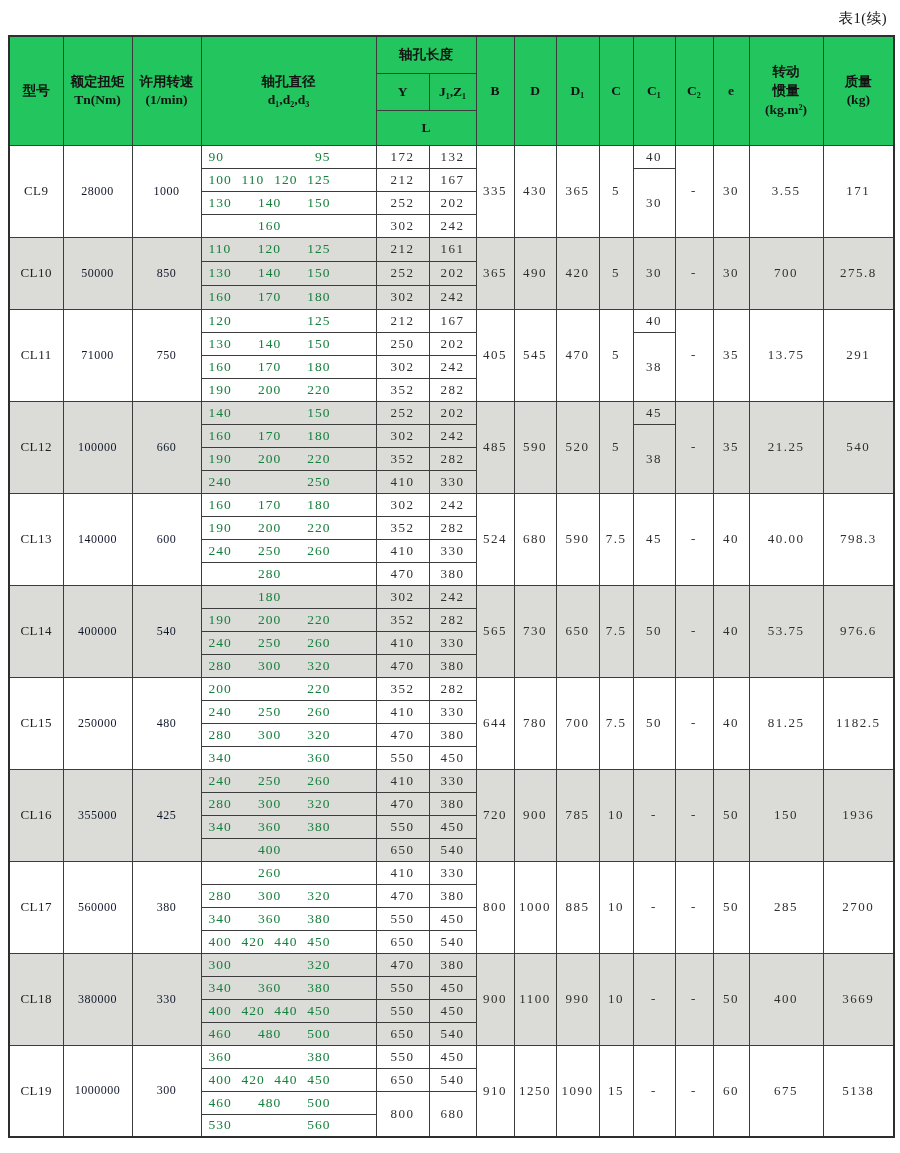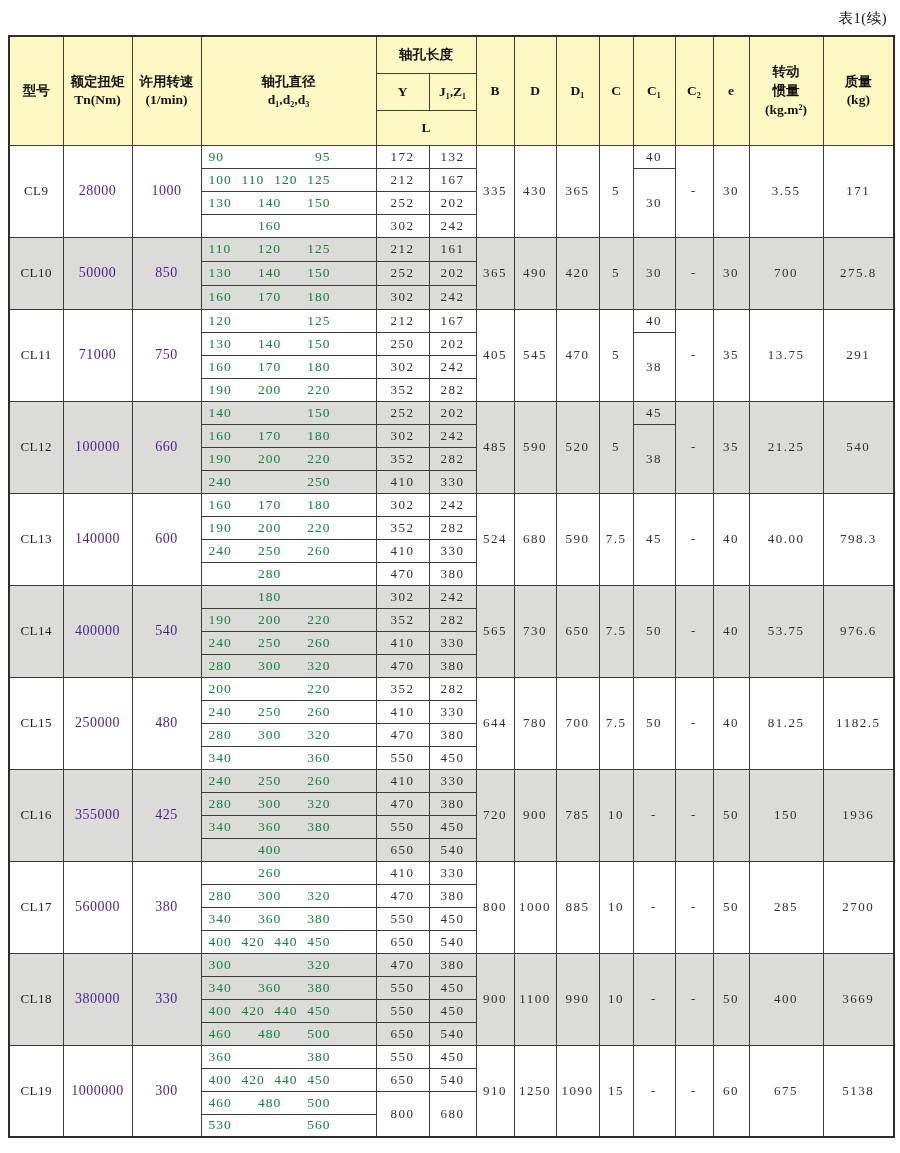--- a/index.html
+++ b/index.html
@@ -12,28 +12,28 @@
     letter-spacing:0.5px;
   }
   table.spec {
     position:absolute; left:8px; top:35px; width:885px;
     border-collapse:collapse; table-layout:fixed;
     border:2px solid #2e2e2e;
   }
   td,th { border:1px solid #3c3c3c; padding:0; overflow:hidden; vertical-align:middle; }
   th {
     font-weight:bold; color:#131313; text-align:center; font-size:13.5px;
-    background:#fef9c3;
+    background:#22c55e;
   }
   tr.h1 { height:37px; } tr.h2 { height:37px; } tr.h3 { height:35px; }
   .th-stack div { margin:3px 0; line-height:15px; }
   .th-tight div { margin:0; line-height:19px; }
   td { font-size:13px; }
   .model-cell { text-align:center; font-size:13px; color:#1f1f1f; letter-spacing:0.5px; }
-  .num0 { text-align:center; font-size:14px; color:#4c1d95; letter-spacing:0.5px; }
+  .num0 { text-align:center; font-size:12px; color:#0f172a; letter-spacing:0.5px; }
   .num { text-align:center; font-size:13px; color:#2f2f2f; letter-spacing:1.5px; }
   .dcol { padding:0; }
   .dcell {
     display:flex; justify-content:space-between; align-items:center;
     padding:0 45px 0 7px; font-size:13.5px; letter-spacing:1px; color:#15803d;
   }
   .dcell.single { justify-content:center; padding:0 45px 0 7px; }
   tr.shaded td { background:#dbdbd7; }
 </style>
 </head>

